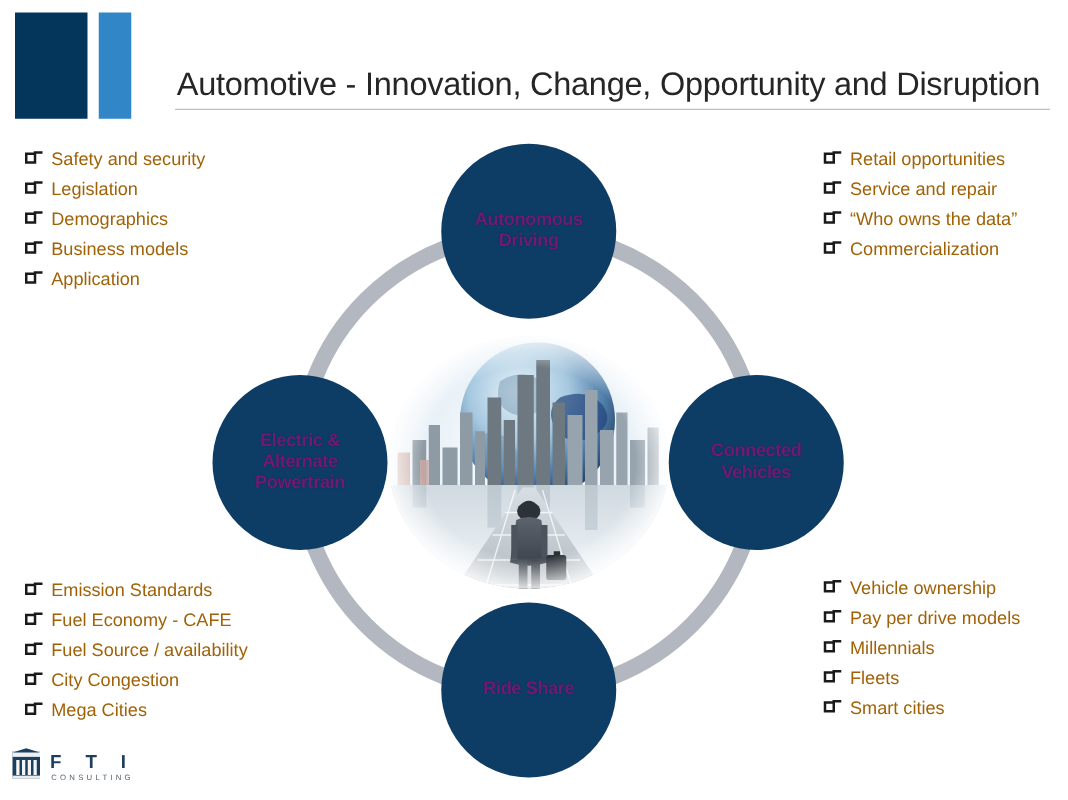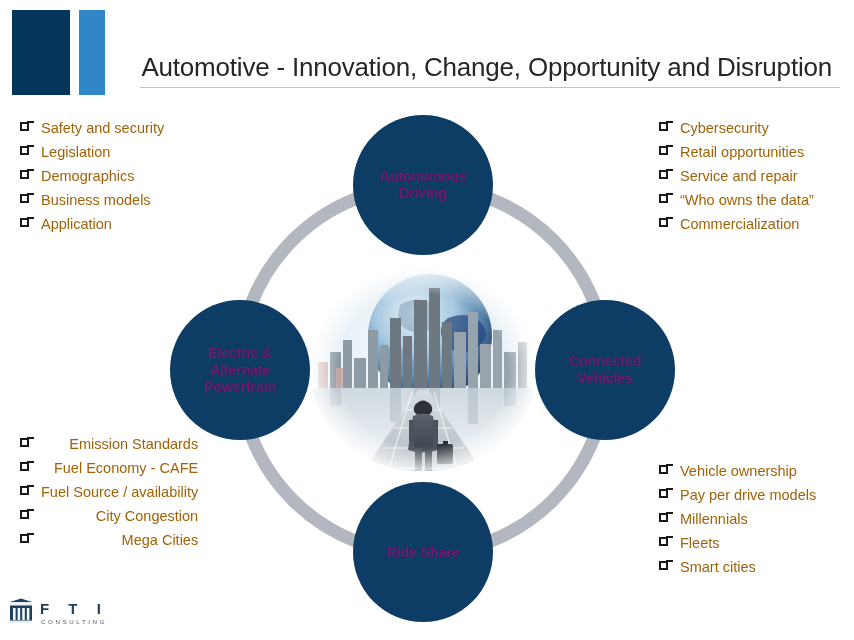--- a/index.html
+++ b/index.html
@@ -92,21 +92,21 @@
     content: "";
     position: absolute;
     left: 5px;
     top: -3.2px;
     width: 7px;
     height: 2.2px;
     background: #1a1a1a;
   }
   #list-tl { left: 20px; top: 116px; }
   #list-tr { left: 659px; top: 116px; }
-  #list-bl { left: 20px; top: 432px; text-align: right; }
+  #list-bl { left: 20px; top: 461px; }
   #list-br { left: 659px; top: 459px; }
 
   
   #diagram {
     position: absolute;
     left: 0;
     top: 0;
     width: 854px;
     height: 640px;
     pointer-events: none;
@@ -272,21 +272,20 @@
     <ul>
         <li><span class="bullet-sq"></span><span>Safety and security</span></li>
         <li><span class="bullet-sq"></span><span>Legislation</span></li>
         <li><span class="bullet-sq"></span><span>Demographics</span></li>
         <li><span class="bullet-sq"></span><span>Business models</span></li>
         <li><span class="bullet-sq"></span><span>Application</span></li>
       </ul>
   </div>
   <div class="blist" id="list-tr">
     <ul>
-        <li><span class="bullet-sq"></span><span>Cybersecurity</span></li>
         <li><span class="bullet-sq"></span><span>Retail opportunities</span></li>
         <li><span class="bullet-sq"></span><span>Service and repair</span></li>
         <li><span class="bullet-sq"></span><span>“Who owns the data”</span></li>
         <li><span class="bullet-sq"></span><span>Commercialization</span></li>
       </ul>
   </div>
   <div class="blist" id="list-bl">
     <ul>
         <li><span class="bullet-sq"></span><span>Emission Standards</span></li>
         <li><span class="bullet-sq"></span><span>Fuel Economy - CAFE</span></li>

